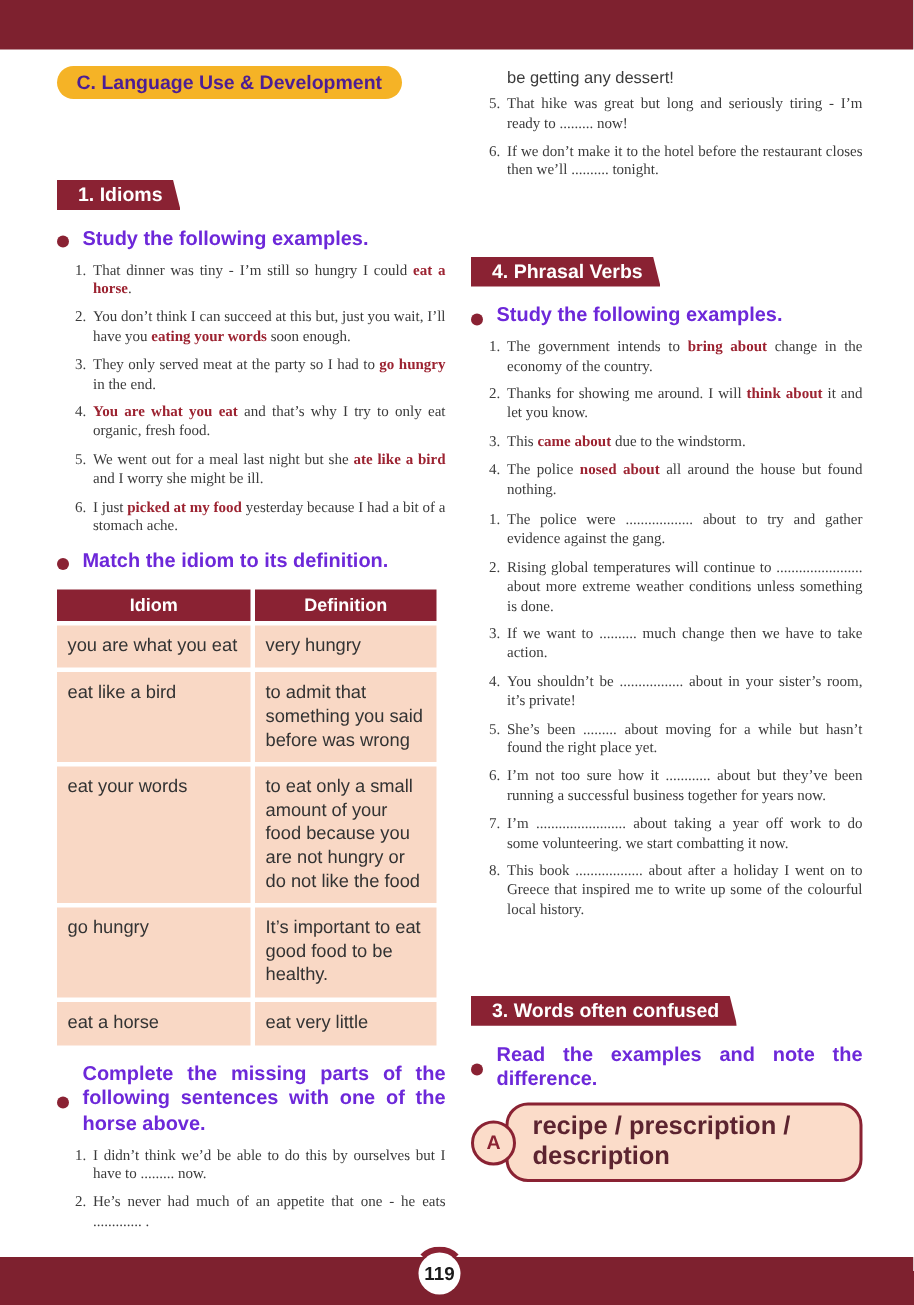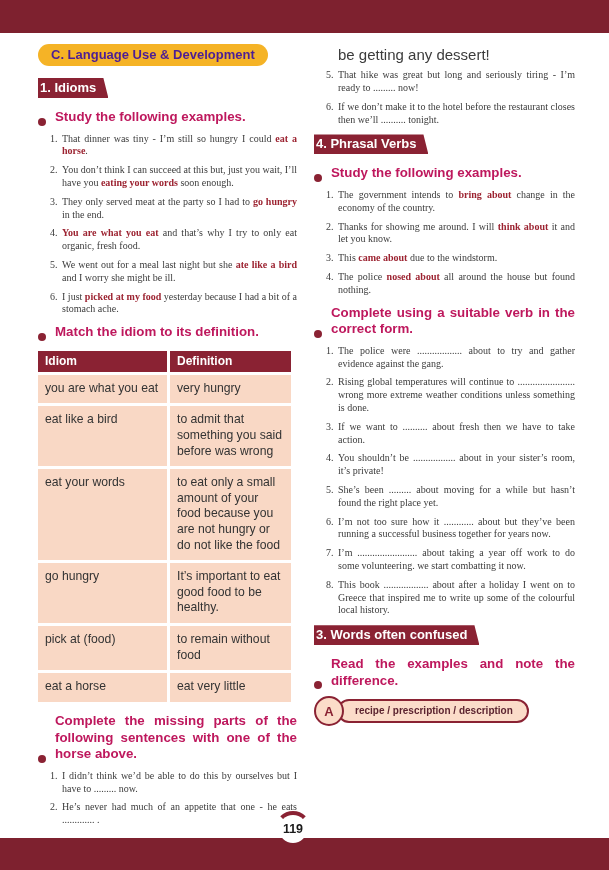--- a/index.html
+++ b/index.html
@@ -14,61 +14,62 @@
   .col{display:block;}
   .col-left{width:259px;flex:none;}
   .col-right{width:261px;flex:none;}
 
   .section-pill{
     display:inline-block;background:#f5b326;color:#4c1d95;font-weight:bold;
     font-size:13px;padding:3px 13px 4px 13px;border-radius:13px;margin-bottom:12px;
   }
   .section-header{
     display:inline-block;background:#8a2233;color:#ffffff;font-weight:bold;
-    font-size:13px;padding:2px 12px 3px 2px;margin-bottom:9px;
+    font-size:13px;padding:2px 12px 3px 14px;margin-bottom:9px;
     clip-path:polygon(0 0, calc(100% - 5px) 0, 100% 100%, 0 100%);
+    margin-top:42px;
   }
   .bullet-heading{
-    display:flex;align-items:flex-end;gap:9px;color:#be185d;font-weight:bold;
+    display:flex;align-items:center;gap:9px;color:#6d28d9;font-weight:bold;
     font-size:13.3px;line-height:1.25;margin:2px 0 7px 0;text-align:justify;
   }
   .dot{flex:none;width:8px;height:8px;border-radius:50%;background:#8a2233;margin-top:4px;}
 
   ol.num-list{margin:0 0 8px 0;padding:0 0 0 22px;}
   ol.num-list li{
     font-size:10px;color:#3b3b3b;line-height:1.28;margin-bottom:6px;
     text-align:justify;padding-left:2px;font-family:Liberation Serif, serif;
   }
   ol.num-list li b{color:#9c2331;}
-  .overflow-line{font-size:15px;color:#3b3b3b;line-height:1.28;padding-left:24px;margin:1px 0 5px 0;}
+  .overflow-line{font-size:11px;color:#3b3b3b;line-height:1.28;padding-left:24px;margin:1px 0 5px 0;}
 
   table.idiom-table{width:100%;border-collapse:separate;border-spacing:3px;margin:2px 0 8px -3px;}
   table.idiom-table th{
     background:#8a2233;color:#ffffff;font-size:12px;font-weight:bold;
-    text-align:left;padding:3px 7px 4px 7px;
+    text-align:center;padding:3px 7px 4px 7px;
   }
   table.idiom-table td{
     background:#f9d8c5;color:#333333;font-size:12.2px;line-height:1.28;
     vertical-align:top;padding:6px 7px 7px 7px;
   }
   table.idiom-table th:first-child, table.idiom-table td:first-child{width:115px;}
 
   .group-row{display:flex;align-items:center;margin:4px 0 9px 0;}
   .group-circle{
     flex:none;width:26px;height:26px;border-radius:50%;background:#fbdcc9;
     border:2px solid #8a2233;color:#8a2233;font-weight:bold;font-size:13px;
     display:flex;align-items:center;justify-content:center;z-index:2;margin-right:-7px;
   }
   .group-pill{
     background:#fbdcc9;border:2px solid #8a2233;border-radius:15px;
-    color:#5c2430;font-weight:bold;font-size:10px;padding:4px 14px 5px 16px;
+    color:#5c2430;font-weight:bold;font-size:17px;padding:4px 14px 5px 16px;
   }
 
   .page-badge{
-    position:absolute;left:279px;bottom:27px;width:28px;height:28px;
+    position:absolute;left:279px;bottom:7px;width:28px;height:28px;
     background:#ffffff;border-radius:50%;z-index:3;
     display:flex;align-items:center;justify-content:center;
     font-weight:bold;font-size:12.5px;color:#1a1a1a;
   }
   .badge-arc{
     position:absolute;top:-4px;left:-4px;width:28px;height:28px;
     border:4px solid transparent;border-top-color:#8a2233;border-radius:50%;
     transform:rotate(0deg);
   }
 </style>
@@ -120,24 +121,20 @@
           </tr>
           <tr>
             <td>eat your words</td>
             <td>to eat only a small amount of your food because you are not hungry or do not like the food</td>
           </tr>
           <tr>
             <td>go hungry</td>
             <td>It’s important to eat good food to be healthy.</td>
           </tr>
           <tr>
-            <td>pick at (food)</td>
-            <td>to remain without food</td>
-          </tr>
-          <tr>
             <td>eat a horse</td>
             <td>eat very little</td>
           </tr>
         </tbody>
       </table>
 
     <div class="bullet-heading">
       <span class="dot"></span>
       <span>Complete the missing parts of the following sentences with one of the horse above.</span>
     </div>
@@ -160,28 +157,24 @@
       <span class="dot"></span>
       <span>Study the following examples.</span>
     </div>
     <ol class="num-list">
         <li>The government intends to <b>bring about</b> change in the economy of the country.</li>
         <li>Thanks for showing me around. I will <b>think about</b> it and let you know.</li>
         <li>This <b>came about</b> due to the windstorm.</li>
         <li>The police <b>nosed about</b> all around the house but found nothing.</li>
       </ol>
 
-    <div class="bullet-heading">
-      <span class="dot"></span>
-      <span>Complete using a suitable verb in the correct form.</span>
-    </div>
     <ol class="num-list">
         <li>The police were .................. about to try and gather evidence against the gang.</li>
-        <li>Rising global temperatures will continue to ....................... wrong more extreme weather conditions unless something is done.</li>
-        <li>If we want to .......... about fresh then we have to take action.</li>
+        <li>Rising global temperatures will continue to ....................... about more extreme weather conditions unless something is done.</li>
+        <li>If we want to .......... much change then we have to take action.</li>
         <li>You shouldn’t be ................. about in your sister’s room, it’s private!</li>
         <li>She’s been ......... about moving for a while but hasn’t found the right place yet.</li>
         <li>I’m not too sure how it ............ about but they’ve been running a successful business together for years now.</li>
         <li>I’m ........................ about taking a year off work to do some volunteering. we start combatting it now.</li>
         <li>This book .................. about after a holiday I went on to Greece that inspired me to write up some of the colourful local history.</li>
       </ol>
 
     <div class="section-header">3. Words often confused</div>
 
     <div class="bullet-heading">

